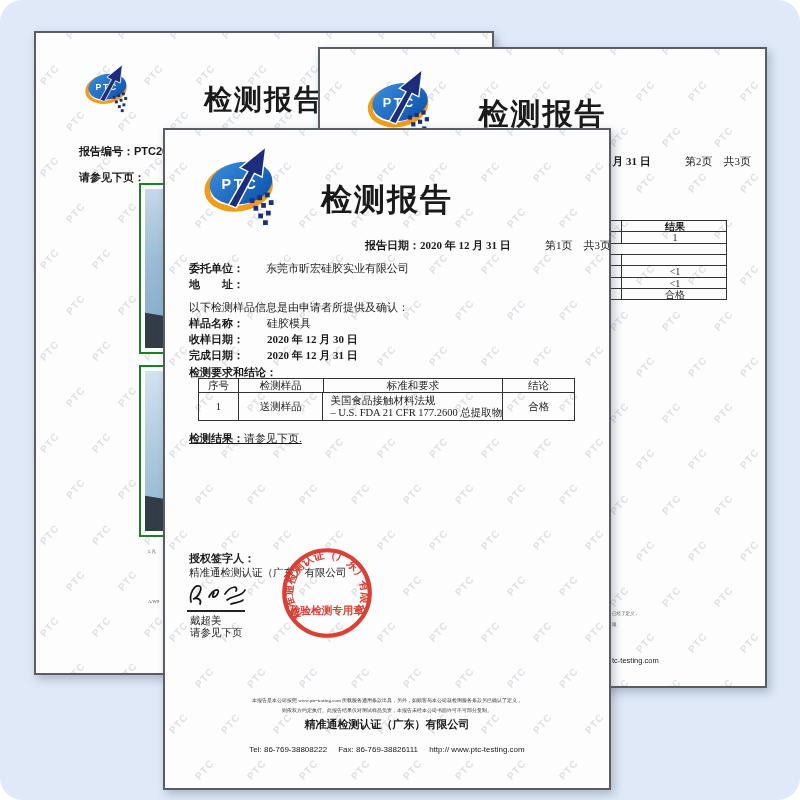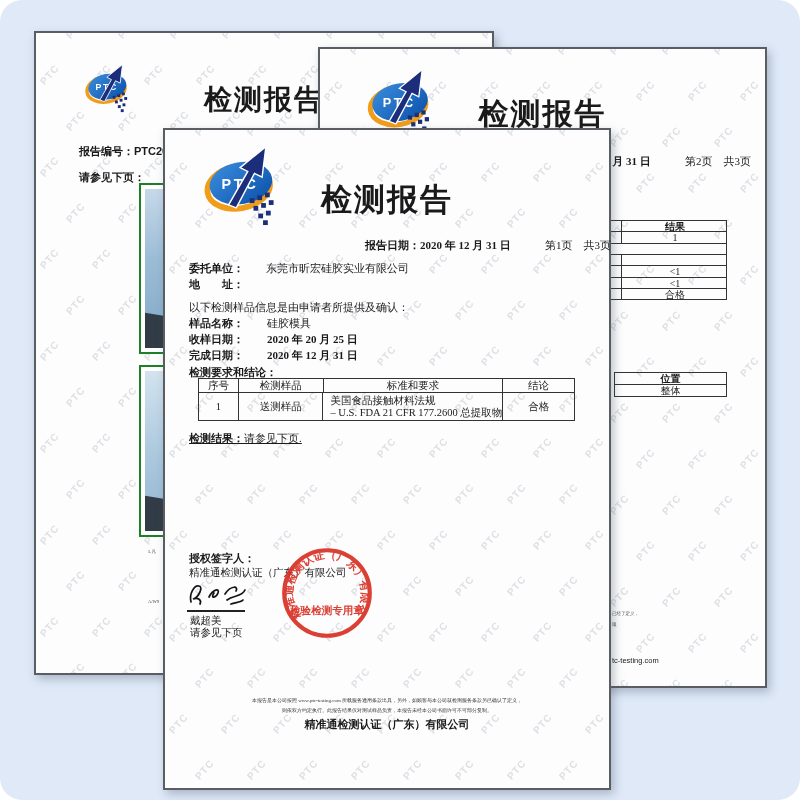--- a/index.html
+++ b/index.html
@@ -433,24 +433,20 @@
         <div class="val">&lt;1</div>
       </div>
       <div class="rrow">
         <div class="val">&lt;1</div>
       </div>
       <div class="rrow">
         <div class="val">合格</div>
       </div>
     </div>
 
-    <div class="el ptable">
-      <div class="ph b">位置</div>
-      <div>整体</div>
-    </div>
 
     <div class="el tinyfrag" style="left:292px;top:562px">已经了定义，</div>
     <div class="el tinyfrag" style="left:292px;top:573px">限</div>
     <div class="el" style="left:292px;top:607px;font-size:7.5px;font-family:'Liberation Sans',sans-serif">tc-testing.com</div>
   </div>
 
   <div class="page page-c">
     <div class="wm">
         <span style="left: 28px; top: -10px;">PTC</span>
         <span style="left: 80px; top: -10px;">PTC</span>
@@ -620,21 +616,21 @@
     <div class="el t11" style="left:101px;top:131px">东莞市昕宏硅胶实业有限公司</div>
 
     <div class="el t11 b" style="left:24px;top:147px">地　　址：</div>
 
     <div class="el t11" style="left:24px;top:170px">以下检测样品信息是由申请者所提供及确认：</div>
 
     <div class="el t11 b" style="left:24px;top:186px">样品名称：</div>
     <div class="el t11" style="left:102px;top:186px">硅胶模具</div>
 
     <div class="el t11 b" style="left:24px;top:202px">收样日期：</div>
-    <div class="el t11 b" style="left:102px;top:202px">2020 年 20 月 25 日</div>
+    <div class="el t11 b" style="left:102px;top:202px">2020 年 12 月 30 日</div>
 
     <div class="el t11 b" style="left:24px;top:218px">完成日期：</div>
     <div class="el t11 b" style="left:102px;top:218px">2020 年 12 月 31 日</div>
 
     <div class="el t11 b" style="left:24px;top:235px">检测要求和结论：</div>
 
     <div class="el ctable">
       <div class="hrow">
         <div class="c1">序号</div>
         <div class="c2">检测样品</div>
@@ -681,14 +677,19 @@
         <text font-size="11.5" font-weight="bold" fill="#d93025">
           <textPath href="#stampArc" startOffset="0" textLength="180" lengthAdjust="spacingAndGlyphs">精准通检测认证（广东）有限公司</textPath>
         </text>
         <text x="50" y="73" text-anchor="middle" font-size="11.5" font-weight="bold" fill="#d93025">检验检测专用章</text>
       </svg>
     </div>
 
     <div class="el footer f-d" style="top:567px">本报告是本公司按照 www.ptc-testing.com 所载服务通用条款出具，另外，如顾客与本公司就检测服务条款另已确认了定义，</div>
     <div class="el footer f-d" style="top:577px">则依双方约定执行。此报告结果仅对测试样品负责，本报告未经本公司书面许可不可部分复制。</div>
     <div class="el footer f-co" style="top:587px">精准通检测认证（广东）有限公司</div>
+    <div class="el footer f-tel" style="top:615px">
+      <span>Tel: 86-769-38808222</span>&nbsp;&nbsp;&nbsp;&nbsp;
+      <span>Fax: 86-769-38826111</span>&nbsp;&nbsp;&nbsp;&nbsp;
+      <span>http:// www.ptc-testing.com</span>
+    </div>
   </div>
 </div>
 
 </body></html>

